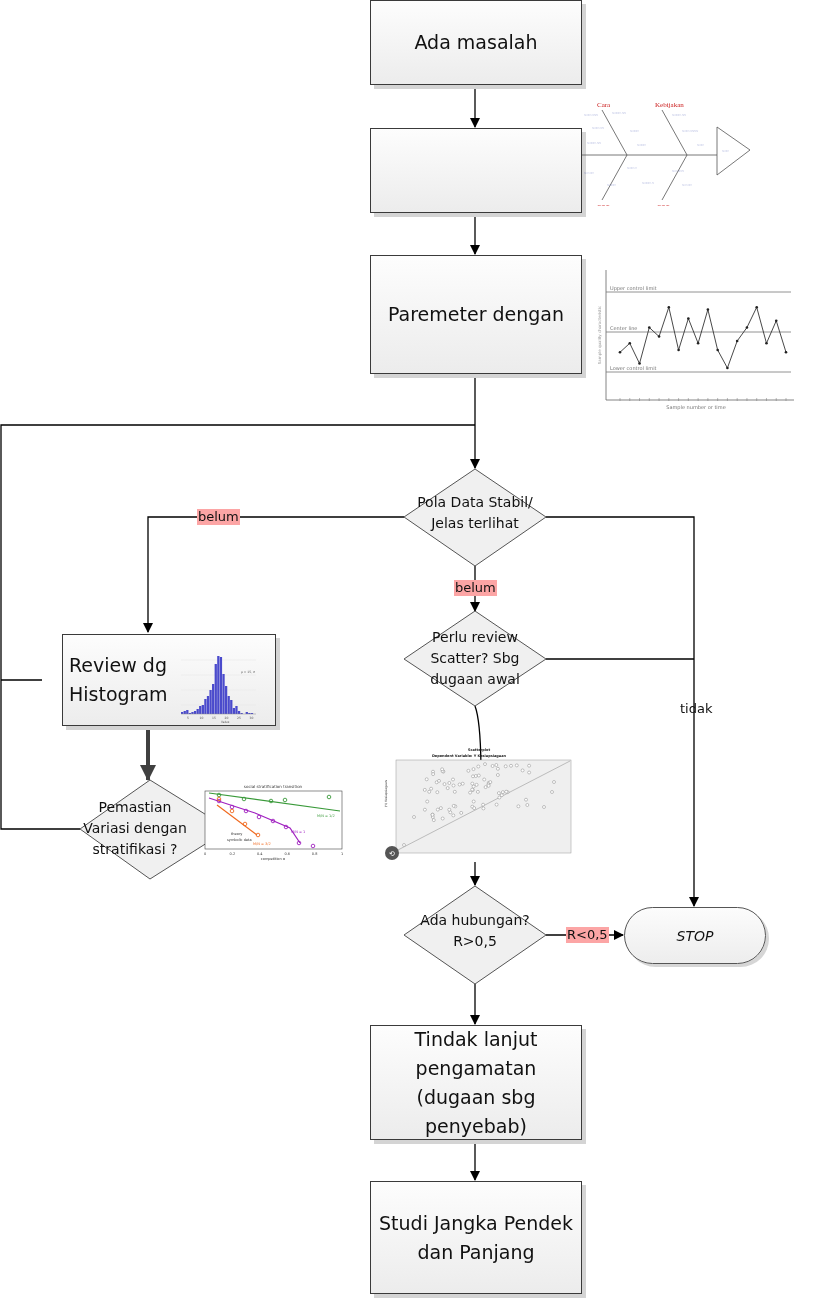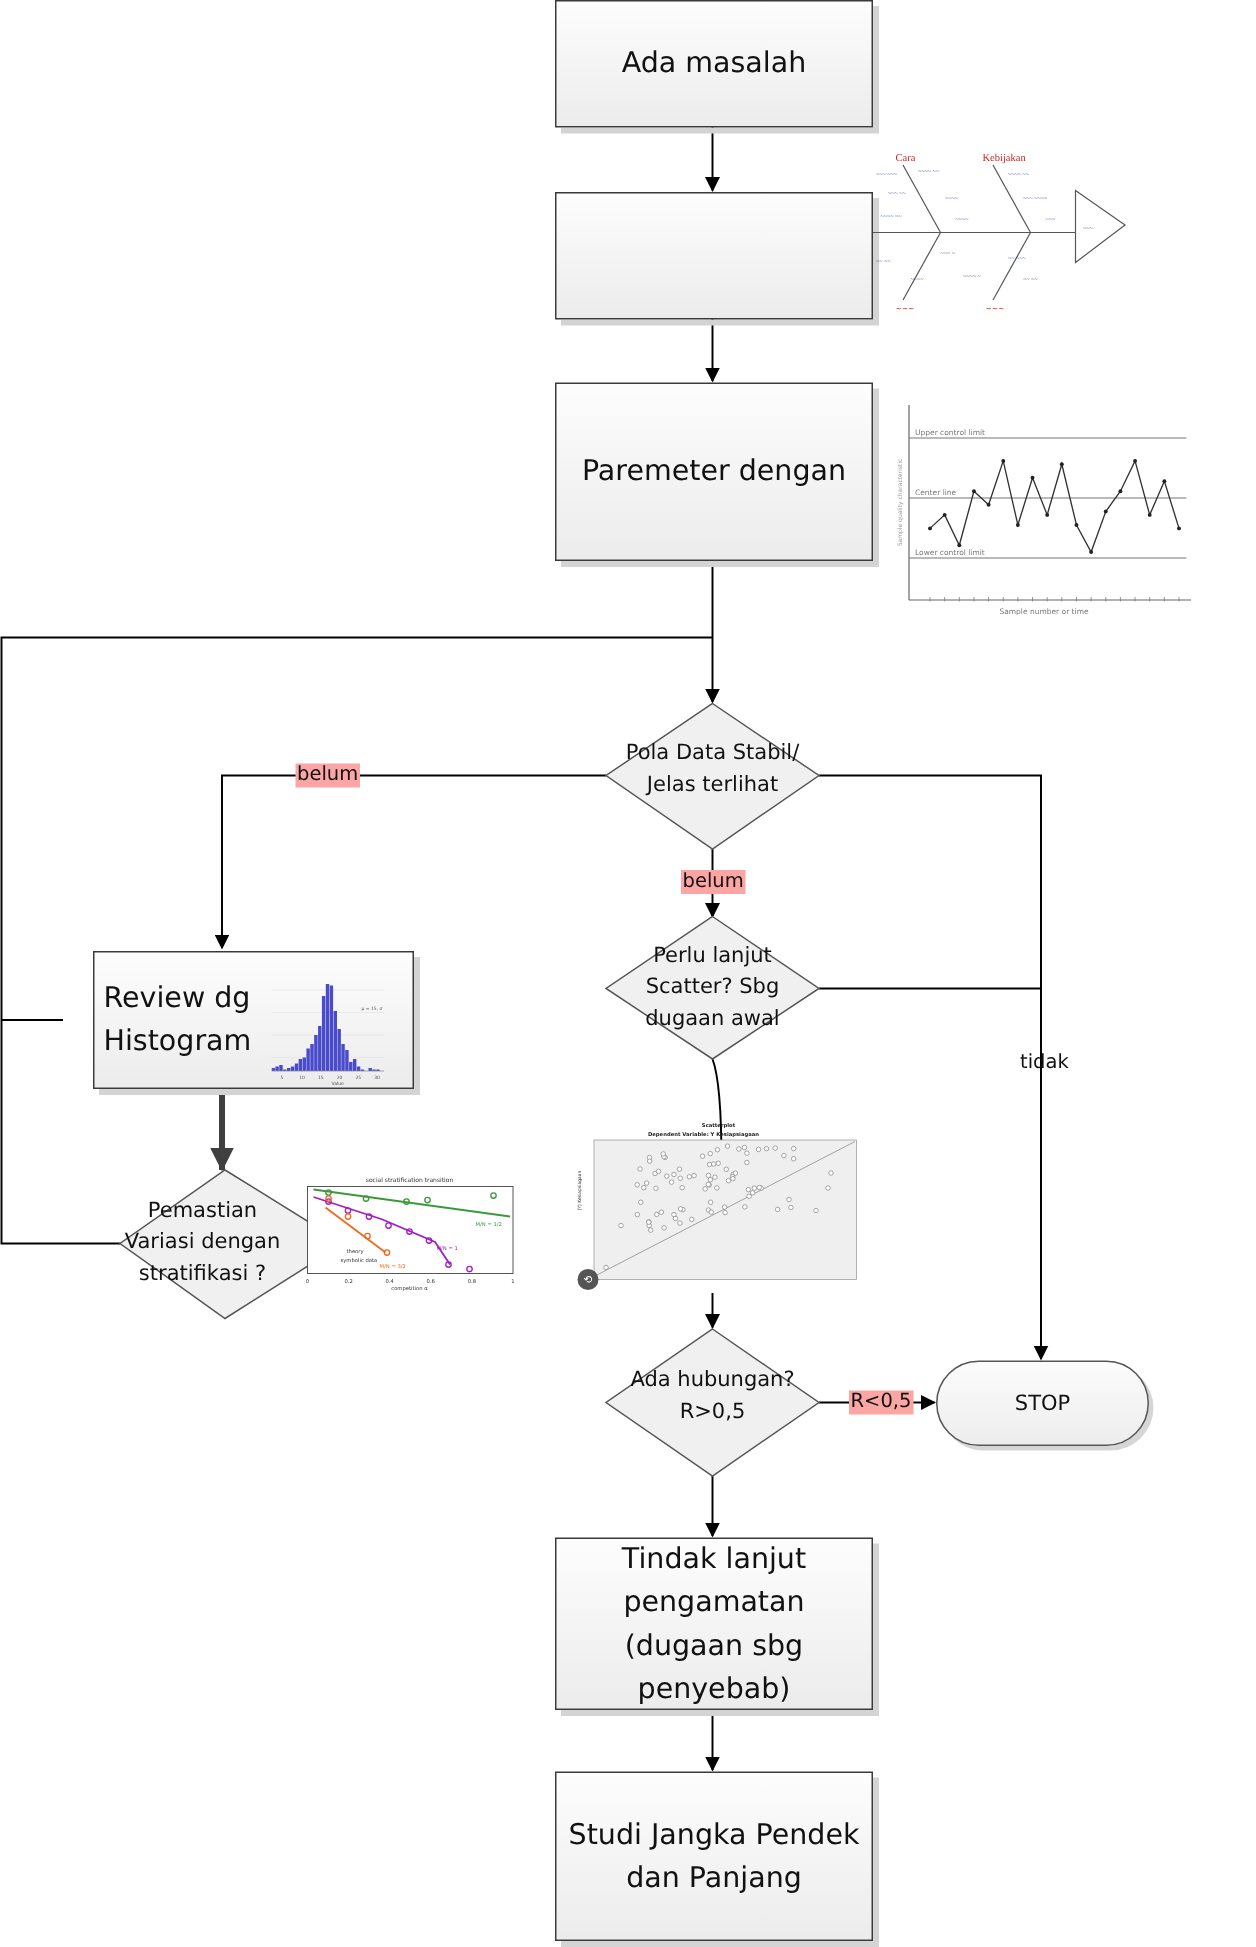--- a/index.html
+++ b/index.html
@@ -12,21 +12,21 @@
          font-size: 19px; line-height: 29px; }
   .box span { display: block; }
   .dtext { position: absolute; text-align: center; font-size: 14px; line-height: 21px;
            display: flex; justify-content: center; }
   .lbl { position: absolute; font-size: 13px; background: #fca5a5; padding: 0 1px; line-height: 16px; }
   svg.links { position: absolute; left: 0; top: 0; }
   .thumb { position: absolute; }
   .stop { position: absolute; box-sizing: border-box; border: 1px solid #555;
           border-radius: 30px; background: linear-gradient(#fcfcfc, #ededed);
           box-shadow: 3px 3px 0 #d6d6d6;
-          display: flex; align-items: center; justify-content: center; font-size: 14px; }
+          display: flex; align-items: center; justify-content: center; font-size: 14px; font-style: italic; }
 </style>
 </head>
 <body>
 
 <svg class="links" width="837" height="1298">
   <defs>
     <marker id="ah" markerWidth="10" markerHeight="10" refX="9" refY="5" orient="auto" markerUnits="userSpaceOnUse">
       <path d="M0,0 L10,5 L0,10 z" fill="#000"></path>
     </marker>
     <marker id="ahg" markerWidth="16" markerHeight="16" refX="15" refY="8" orient="auto" markerUnits="userSpaceOnUse">
@@ -102,21 +102,21 @@
 </div>
 
 <div class="dtext" style="left:404px;top:492px;width:142px;height:50px;">
   <div>
     <div>Pola Data Stabil/</div>
     <div>Jelas terlihat</div>
   </div>
 </div>
 <div class="dtext" style="left:404px;top:627px;width:142px;height:64px;">
   <div>
-    <div>Perlu lanjut</div>
+    <div>Perlu review</div>
     <div>Scatter? Sbg</div>
     <div>dugaan awal</div>
   </div>
 </div>
 <div class="dtext" style="left:60px;top:797px;width:150px;height:64px;">
   <div>
     <div>Pemastian</div>
     <div>Variasi dengan</div>
     <div>stratifikasi ?</div>
   </div>

